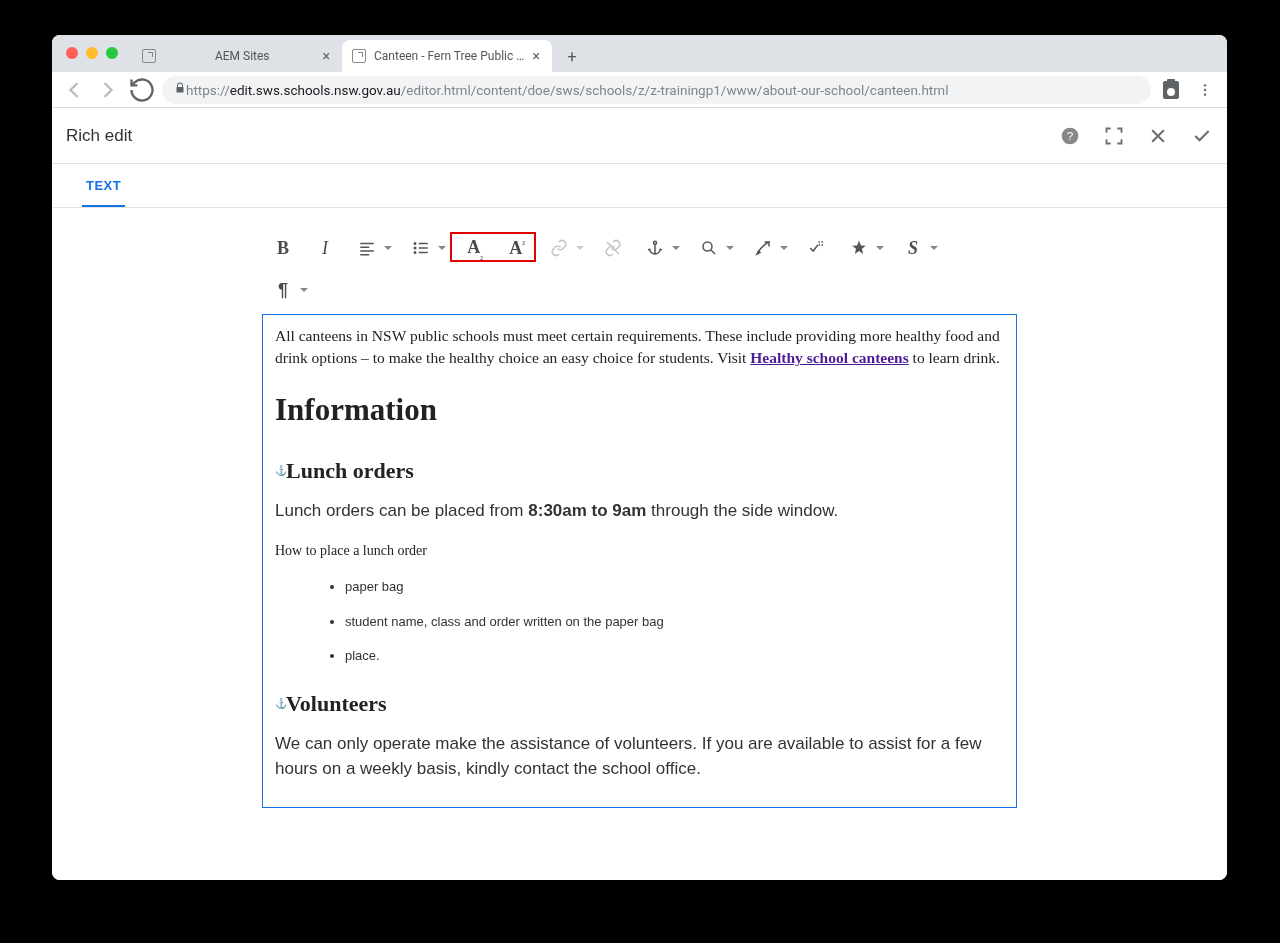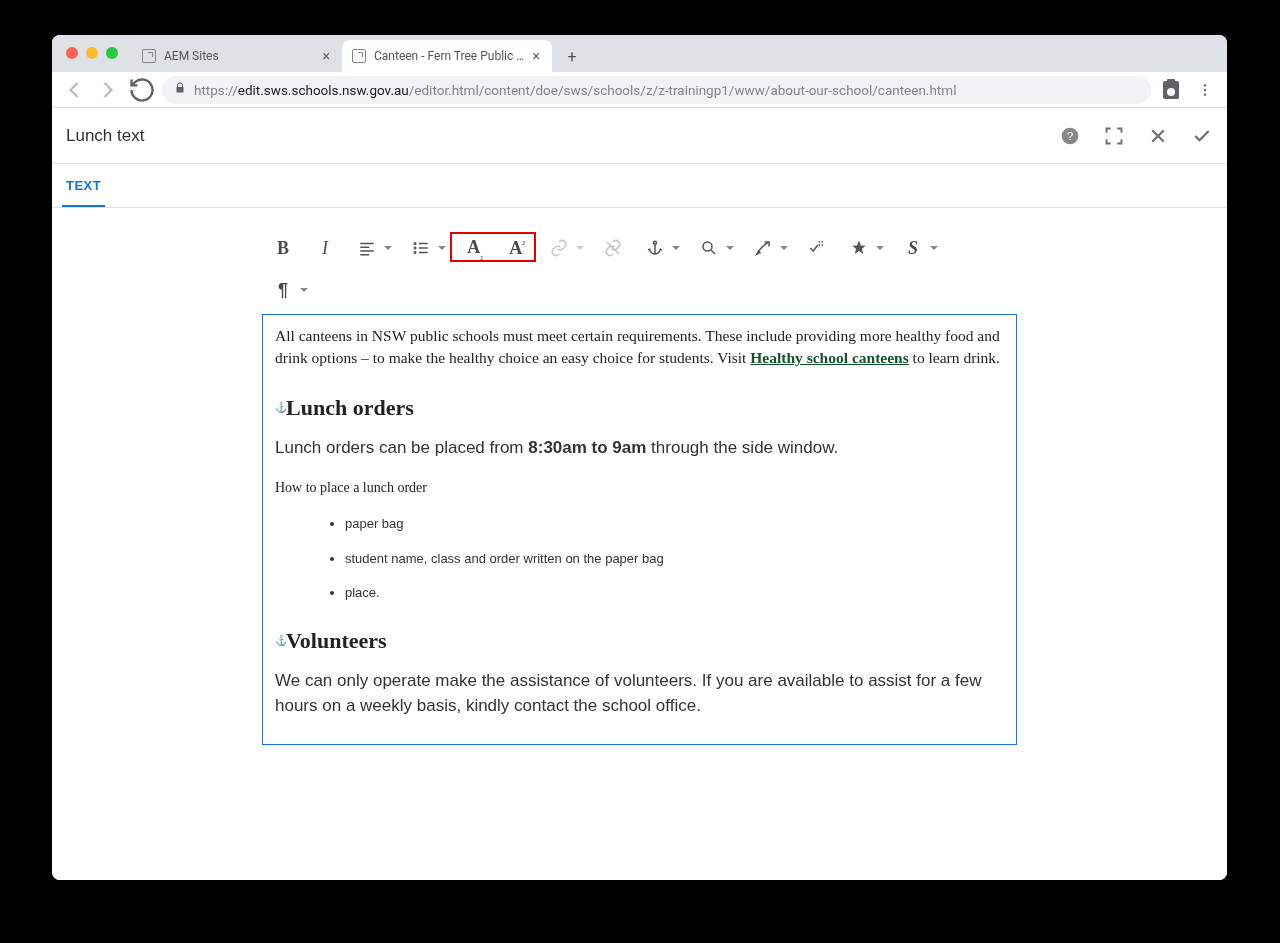--- a/index.html
+++ b/index.html
@@ -59,21 +59,21 @@
     width: 210px;
     display: flex;
     align-items: center;
     padding: 0 10px;
     font-size: 12px;
     color: #555;
     position: relative;
     border-top-left-radius: 8px;
     border-top-right-radius: 8px;
   }
-  .tab.inactive { background: transparent; }
+  .tab.inactive { background: transparent; text-align: center; }
   .tab.active { background: #fff; }
   .tab .favicon {
     width: 14px; height: 14px;
     border: 1px solid #888;
     border-radius: 2px;
     margin-right: 8px;
     position: relative;
   }
   .tab .favicon::after {
     content: "";
@@ -124,21 +124,20 @@
   .addressbar {
     flex: 1;
     height: 28px;
     background: #f1f3f4;
     border-radius: 14px;
     display: flex;
     align-items: center;
     padding: 0 12px;
     font-size: 13.5px;
     color: #202124;
-    gap: 8px;
     overflow: hidden;
   }
   .addressbar .lock { color: #5f6368; font-size: 12px; }
   .addressbar .url-dim { color: #80868b; }
   .addressbar .url-strong { color: #202124; }
   .ext-icon, .menu-dots {
     width: 28px; height: 28px;
     display: flex; align-items: center; justify-content: center;
     color: #5f6368;
   }
@@ -185,21 +184,21 @@
     color: #6d6d6d;
   }
   .hdr-btn { width: 22px; height: 22px; display:flex; align-items:center; justify-content:center; cursor:pointer; }
   .hdr-btn svg { width: 20px; height: 20px; }
 
   .tab-rail {
     height: 44px;
     border-bottom: 1px solid #e1e1e1;
     display: flex;
     align-items: flex-end;
-    padding: 0 10px;
+    padding: 0 30px;
   }
   .rail-tab {
     font-size: 13px;
     font-weight: 700;
     letter-spacing: .5px;
     color: #1473e6;
     padding: 12px 4px;
     border-bottom: 2px solid #1473e6;
   }
 
@@ -285,21 +284,21 @@
     width: 10px; height: 14px;
     font-size: 10px;
     color: #8a6d00;
     margin-right: 1px;
   }
   .rte-box h3 {
     font-weight: 400;
     font-size: 14px;
     margin: 18px 0 10px;
   }
-  .rte-box a { color: #14532d; font-weight: 700; text-decoration: underline; }
+  .rte-box a { color: #4c1d95; font-weight: 700; text-decoration: underline; }
   .rte-box ul {
     margin: 4px 0 8px 70px;
     font-size: 13px;
     font-family: -apple-system, sans-serif;
     color: #333;
   }
   .rte-box ul li { margin: 16px 0; }
   .small-body {
     font-size: 17px;
     font-family: -apple-system, sans-serif;
@@ -368,21 +367,21 @@
         <svg viewBox="0 0 24 24" fill="currentColor" width="16" height="16">
             <circle cx="12" cy="5" r="1.8"></circle>
             <circle cx="12" cy="12" r="1.8"></circle>
             <circle cx="12" cy="19" r="1.8"></circle>
           </svg>
       </div>
     </div>
 
     <div class="app">
       <div class="app-header">
-        <span class="app-title">Lunch text</span>
+        <span class="app-title">Rich edit</span>
         <div class="app-header-actions">
           <span class="hdr-btn">
             <svg viewBox="0 0 24 24" fill="#888">
                 <circle cx="12" cy="12" r="10"></circle>
                 <text x="12" y="17" text-anchor="middle" font-size="14" fill="#fff" font-family="sans-serif">?</text>
               </svg>
           </span>
           <span class="hdr-btn">
             <svg viewBox="0 0 24 24" fill="none" stroke="#6d6d6d" stroke-width="2.2">
                 <path d="M3 8V3h5M21 8V3h-5M3 16v5h5M21 16v5h-5"></path>
@@ -486,20 +485,21 @@
           <div class="toolbar-row2">
             <div class="tb with-chevron">
               <span class="tb-text" style="font-family:sans-serif">¶</span>
             </div>
           </div>
 
           <div class="rte-box">
             <p>
               <span>All canteens in NSW public schools must meet certain requirements. These include providing more healthy food and drink options – to make the healthy choice an easy choice for students. Visit </span><a href="#">Healthy school canteens</a><span> to learn drink.</span>
             </p>
+            <h1>Information</h1>
             <h2>
               <span class="anchor-mark">⚓</span>
                 <span>Lunch orders</span>
             </h2>
             <p class="small-body">
               <span>Lunch orders can be placed from </span><strong>8:30am to 9am</strong><span> through the side window.</span>
             </p>
             <h3>How to place a lunch order</h3>
             <ul>
               <li>paper bag</li>

